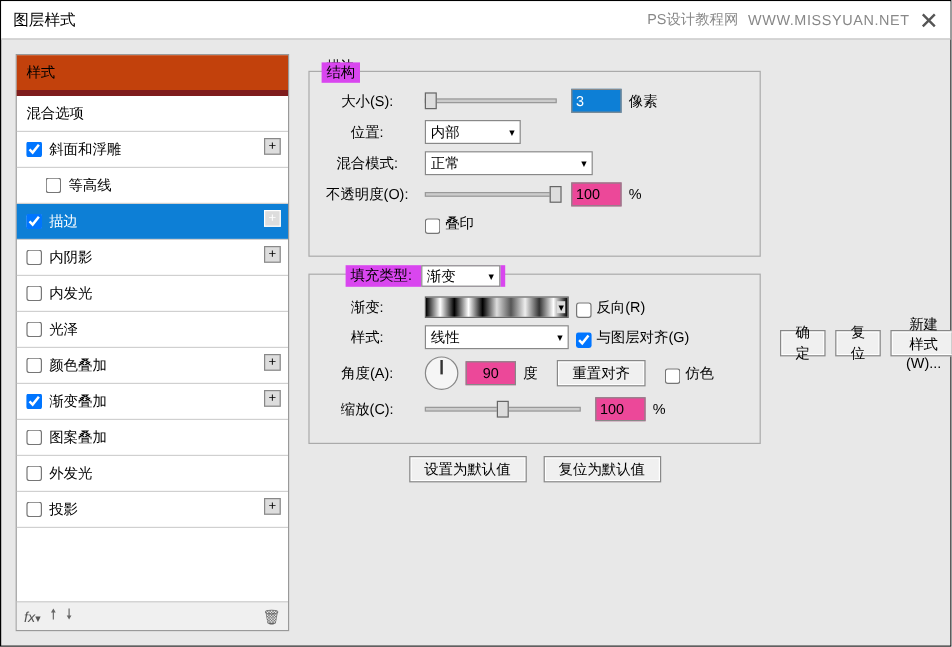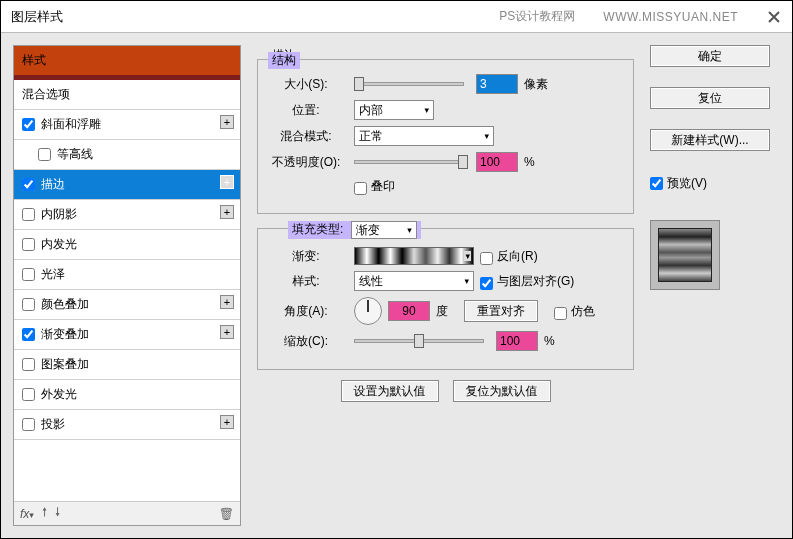--- a/index.html
+++ b/index.html
@@ -1,51 +1,51 @@
 <!DOCTYPE html>
 <html><head>
 <meta charset="utf-8">
 <style>
 *{box-sizing:border-box;margin:0;padding:0;font-family:"Microsoft YaHei",SimSun,sans-serif;font-size:12px}
 body{background:#fff;width:793px;height:539px;overflow:hidden}
 .window{width:793px;height:539px;border:1px solid #000;background:#e8e8e8;display:flex;flex-direction:column}
 .titlebar{height:32px;background:#fff;display:flex;align-items:center;padding:0 10px;border-bottom:1px solid #bbb;justify-content:space-between}
 .title-left{font-size:13px}
-.title-right{display:flex;align-items:center;gap:28px;color:#888;font-size:11px}
+.title-right{display:flex;align-items:center;gap:8px;color:#888;font-size:11px}
 .close-x{width:16px;height:16px;display:flex;align-items:center;justify-content:center;cursor:pointer}
 .close-x svg{width:14px;height:14px}
 .body{flex:1;display:flex;padding:12px;gap:10px}
 .left-panel{width:228px;border:1px solid #999;background:#fff;display:flex;flex-direction:column}
 .style-list{flex:1}
 .style-header{padding:6px 8px;border-bottom:5px solid #7f1d1d;background:#c2410c}
 .style-row{padding:6px 8px;border-bottom:1px solid #d0d0d0;display:flex;align-items:center;gap:6px;cursor:pointer;position:relative}
 .style-row.selected{background:#0d7fd6;color:#fff}
 .style-row.indent{padding-left:24px}
 .style-row input[type=checkbox]{margin:0}
 .add-btn{position:absolute;right:6px;top:5px;width:14px;height:14px;border:1px solid #888;background:#ddd;display:flex;align-items:center;justify-content:center;font-size:11px;line-height:1}
 .style-row.selected .add-btn{border-color:#fff}
 .list-footer{height:24px;border-top:1px solid #ccc;background:#f0f0f0;display:flex;align-items:center;padding:0 6px;justify-content:space-between}
 .footer-left{display:flex;gap:8px;align-items:center;color:#555}
 .center-panel{flex:1;padding:0 6px;position:relative}
-.fieldset-label{position:absolute;top:-8px;left:10px;background:#c4b5fd;padding:0 4px;font-size:12px}
+.fieldset-label{position:absolute;top:-8px;left:10px;background:#d946ef;padding:0 4px;font-size:12px}
 .form-row{display:flex;align-items:center;margin:6px 0;gap:6px}
 .form-label{width:80px;text-align:center;padding-right:4px}
 .slider{flex:0 0 110px;height:4px;background:#ccc;border:1px solid #999;position:relative;margin-right:6px}
 .slider-handle{position:absolute;width:10px;height:14px;background:#ddd;border:1px solid #666;top:-6px;transform:translateX(-50%)}
 .num-input{width:42px;height:20px;border:1px solid #888;background:#ec4899;padding:0 3px;text-align:left}
 .sel-input{border:1px solid #888;text-align:center}
 .num-input.hl{background:#0d7fd6;color:#fff}
 .select{height:20px;border:1px solid #888;background:#fff;padding:0 4px;display:flex;align-items:center;justify-content:space-between;gap:20px}
 .select .arr{font-size:9px}
 .checkbox-inline{display:flex;align-items:flex-end;gap:4px}
 .gradient-bar{width:120px;height:18px;border:1px solid #666;background:linear-gradient(90deg,#000 0%,#fff 10%,#000 20%,#fff 30%,#000 40%,#ddd 50%,#555 60%,#eee 70%,#333 80%,#fff 90%,#000 100%);display:flex;align-items:center;justify-content:flex-end;padding-right:2px}
 .angle-dial{width:28px;height:28px;border:1px solid #888;border-radius:50%;background:#f5f5f5;position:relative}
 .angle-dial::after{content:"";position:absolute;width:2px;height:12px;background:#333;left:50%;top:2px;transform-origin:bottom;transform:translateX(-50%) rotate(0deg)}
 .btn{height:22px;border:1px solid #888;background:#f0f0f0;padding:0 12px;cursor:pointer;display:flex;align-items:center;justify-content:center;box-shadow:0 0 0 1px #fff inset}
-.right-panel{width:130px;display:flex;flex-direction:column;gap:20px;align-items:flex-start}
+.right-panel{width:130px;display:flex;flex-direction:row;gap:8px;align-items:center}
 .right-panel .btn{width:120px}
 .preview-check{display:flex;align-items:center;gap:4px;margin-top:4px}
 .preview-box{width:70px;height:70px;border:1px solid #888;background:#bdbdbd;margin-top:8px;display:flex;align-items:center;justify-content:center}
 .preview-inner{width:54px;height:54px;background:linear-gradient(180deg,#888 0%,#222 15%,#bbb 30%,#555 45%,#999 55%,#333 70%,#ccc 85%,#444 100%);border:1px solid #222}
 .outer-group{border:1px solid #aaa;padding:8px 10px 12px;position:relative;margin-top:6px}
 .spacer{height:4px}
 .btns-row{display:flex;gap:14px;justify-content:center;margin-top:10px}
 .trash-icon,.arrow-icon{color:#666}
 .section-label{position:absolute;top:2px;left:12px;background:#e8e8e8;padding:0 3px}
 </style>

